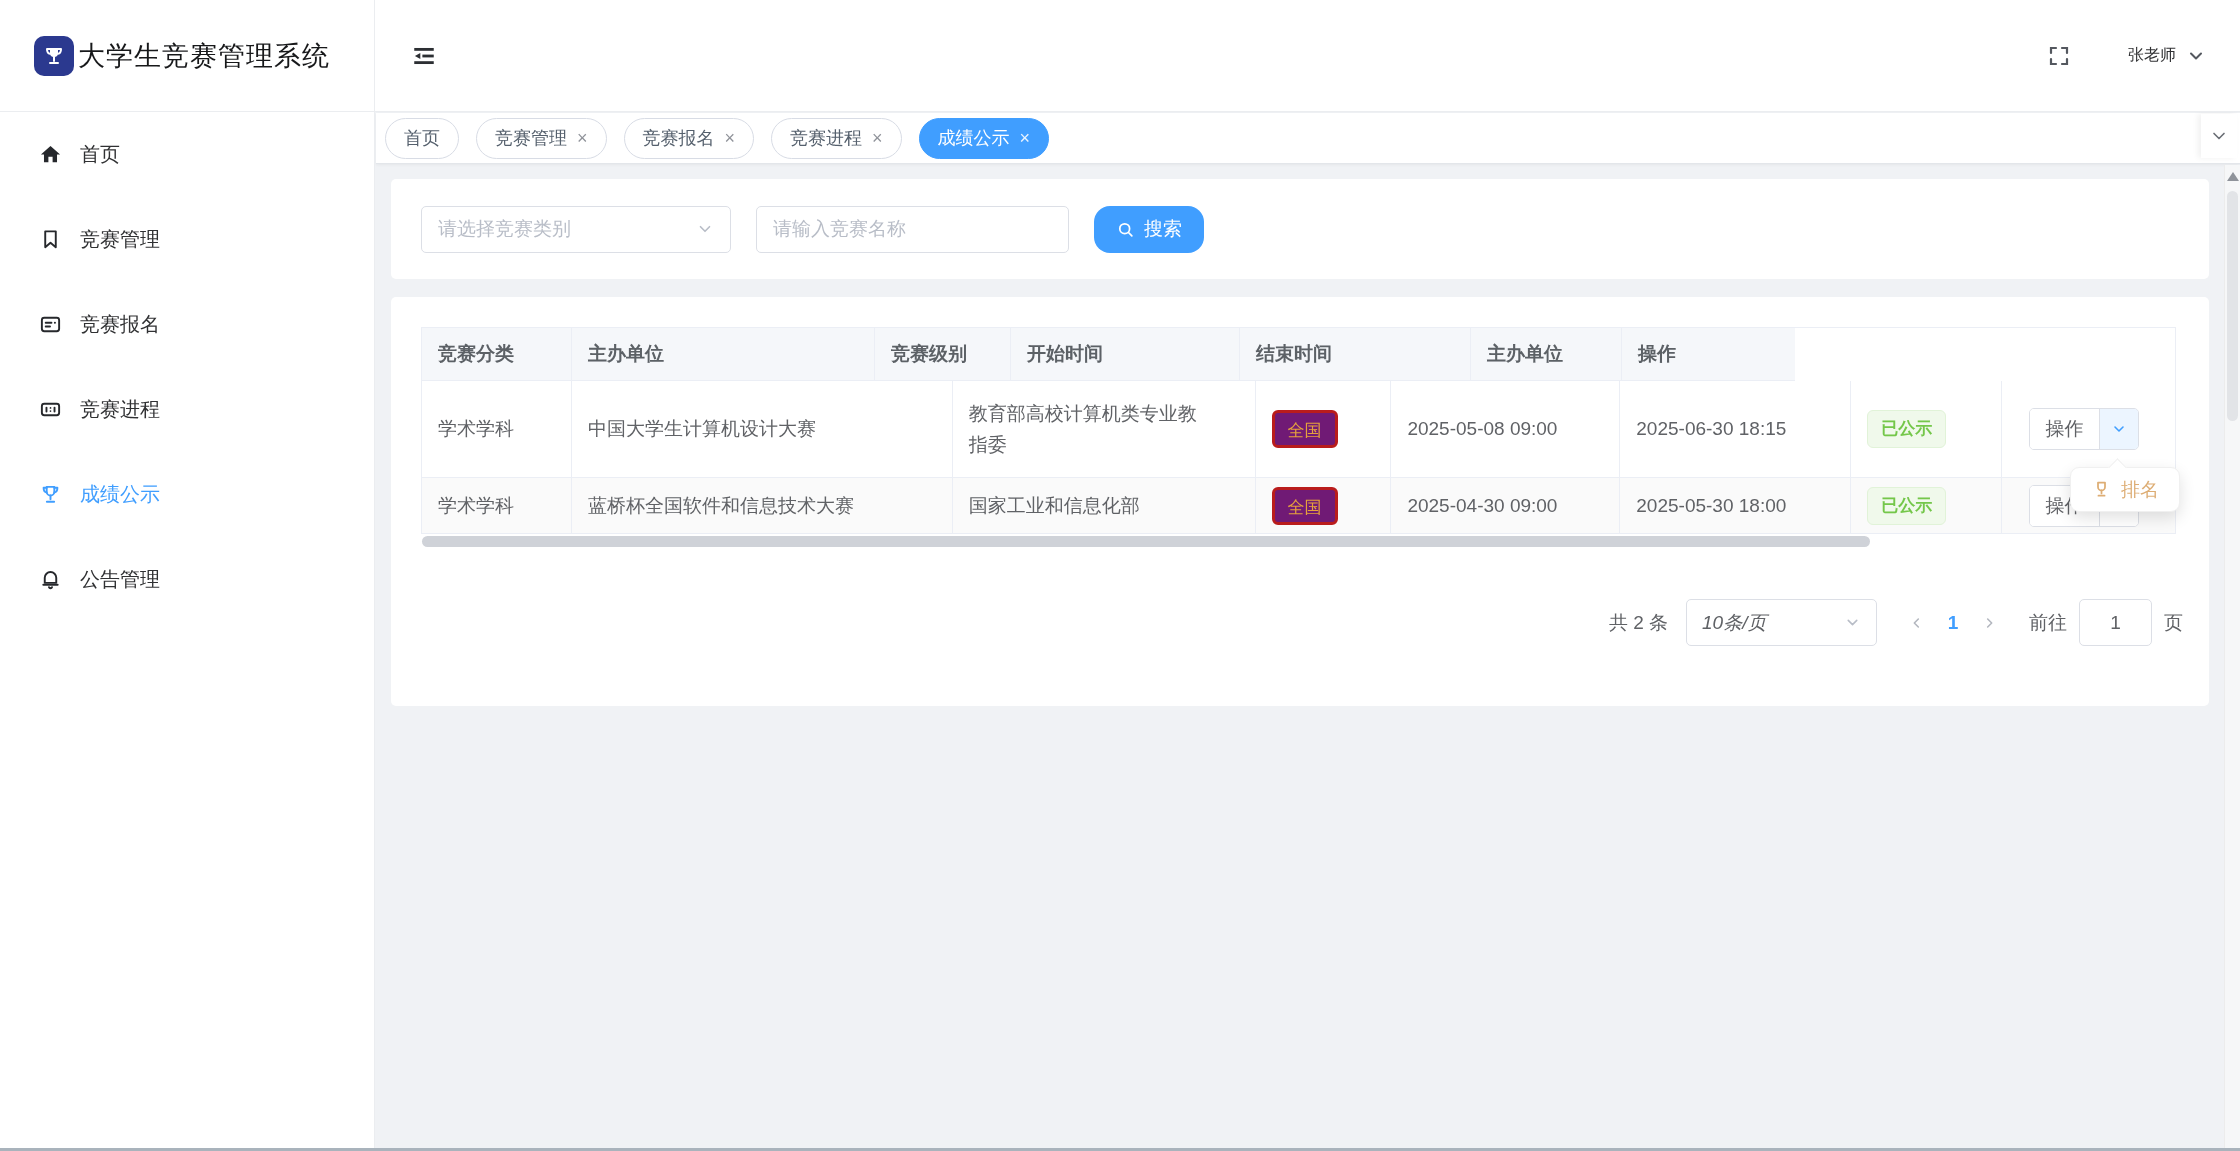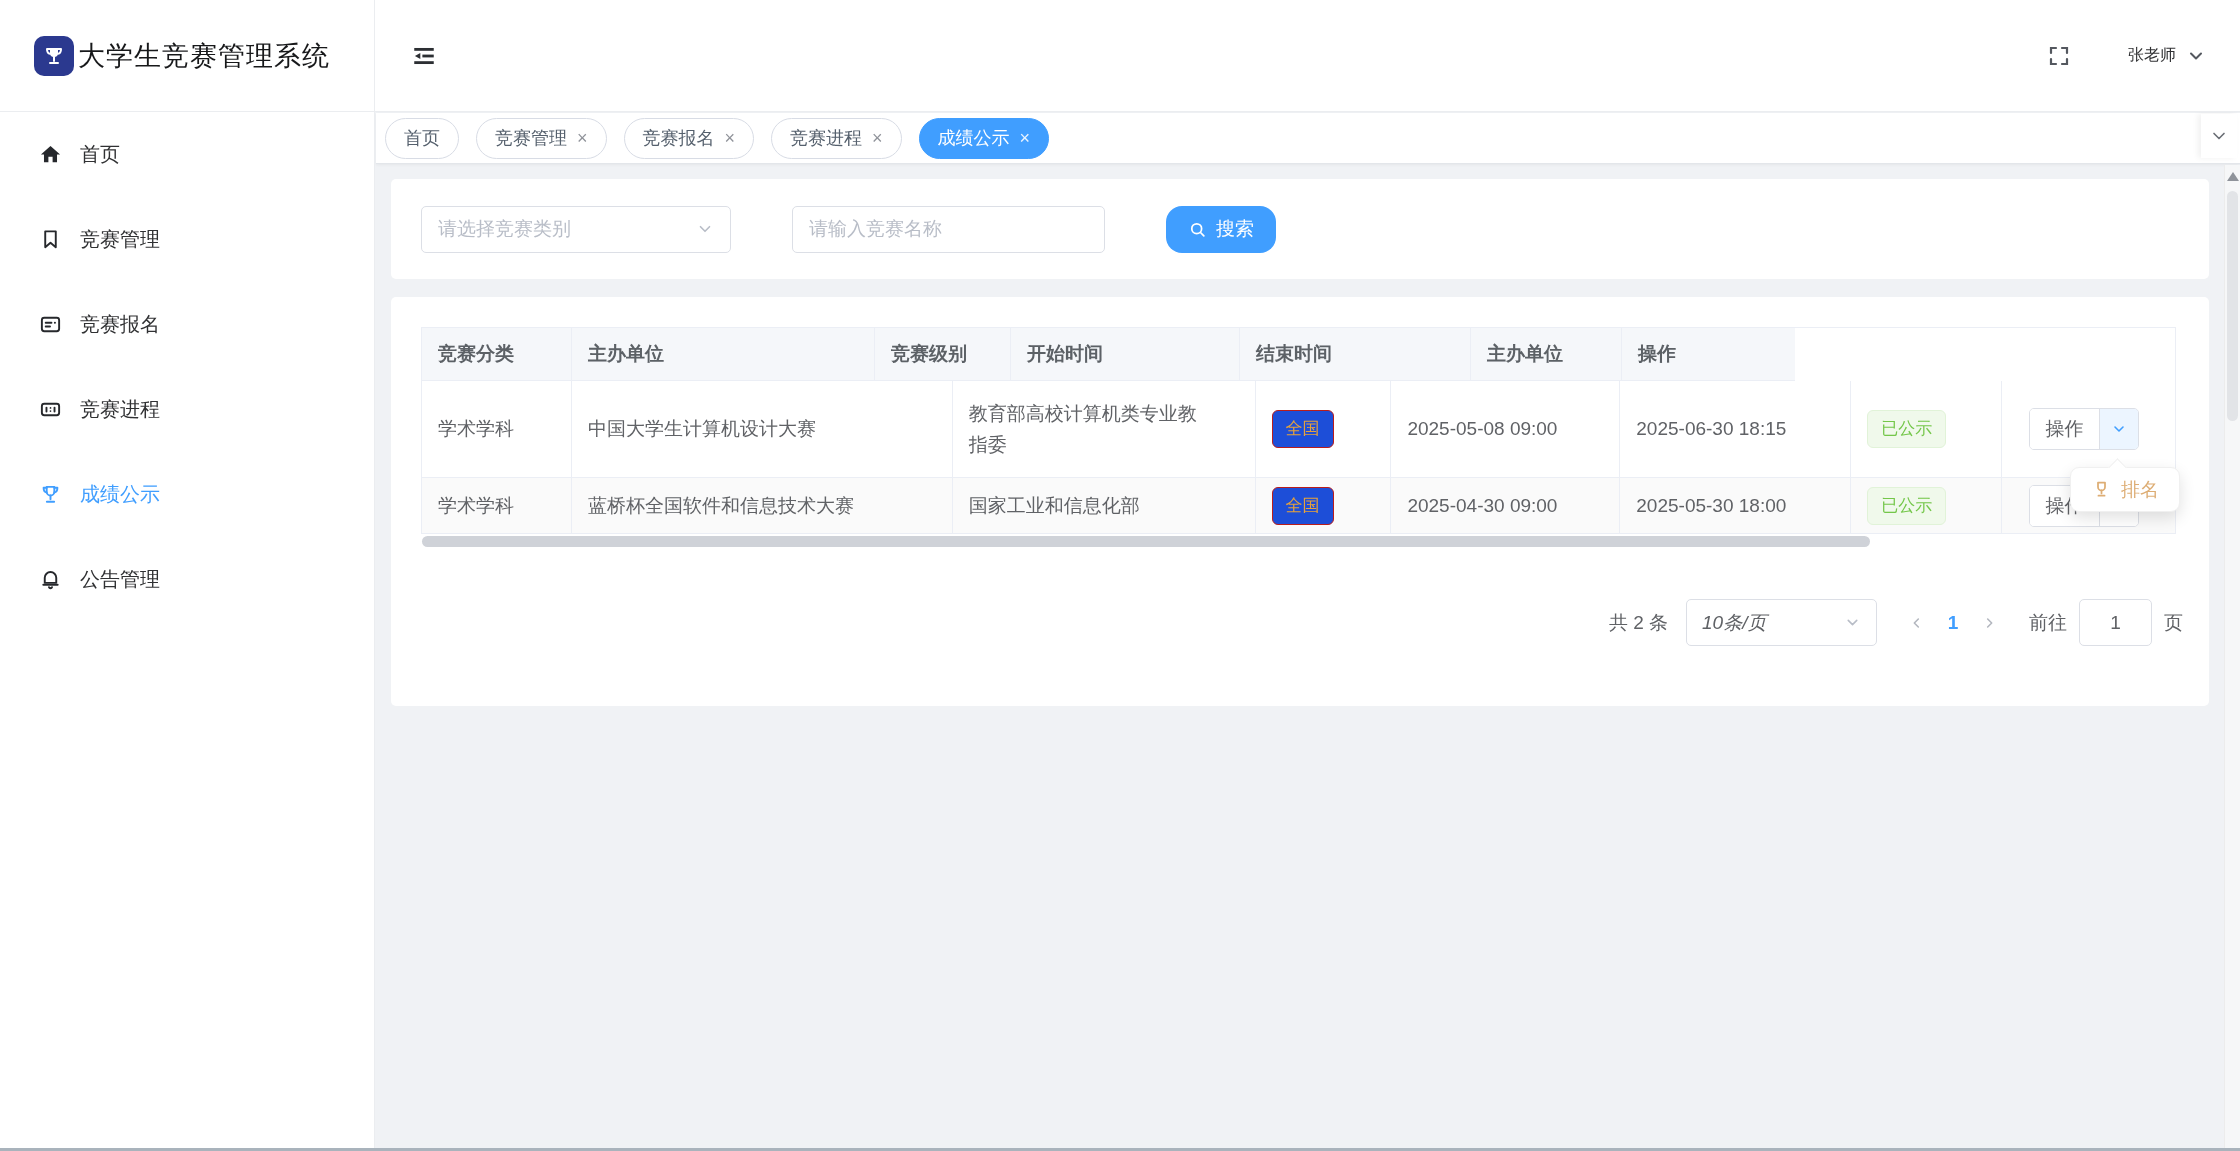--- a/index.html
+++ b/index.html
@@ -65,21 +65,21 @@
     display:flex; align-items:center; justify-content:center; cursor:pointer;
   }
 
   
   .content { position:absolute; left:376px; top:165px; width:1848px; bottom:3px; }
   .card {
     position:absolute; background:#fff; border-radius:5px;
   }
   .card-search {
     left:15px; top:14px; width:1818px; height:100px;
-    display:flex; align-items:center; padding-left:30px;gap:36px;
+    display:flex; align-items:center; padding-left:30px;
   }
   .sel-box {
     width:310px; height:47px; border:1px solid #dcdfe6; border-radius:5px;
     display:flex; align-items:center; justify-content:space-between;
     padding:0 16px; color:#b8bdc7; font-size:19px; background:#fff; cursor:pointer;
   }
   .text-input {
     width:313px; height:47px; border:1px solid #dcdfe6; border-radius:5px;
     margin-left:25px; padding:0 16px; font-size:19px; color:#606266; outline:none;
     font-family:inherit;
@@ -98,28 +98,28 @@
   .tr, .thead { display:flex; }
   .th, .td {
     border-right:1px solid #ebeef5; border-bottom:1px solid #ebeef5;
     display:flex; align-items:center; padding:0 10px 0 16px; overflow:hidden;
   }
   .th:last-child, .td:last-child { border-right:none; }
   .thead .th { height:53px; background:#f5f7fa; color:#5c6166; font-weight:bold; }
   .row1 .td { height:97px; background:#fff; }
   .row2 .td { height:56px; background:#fafafa; }
   .c0{width:150px;} .c1{width:381px;} .c2{width:303px;} .c3{width:136px;}
-  .c4{width:229px;} .c5{width:231px;} .c6{width:151px;} .c7{width:174px;}
+  .c4{width:229px;} .c5{width:231px;} .c6{width:151px;font-weight:bold;} .c7{width:174px;}
   .c7 { border-left:1px solid #ebeef5; margin-left:-1px; }
   .wrap { max-width:242px; line-height:31px; }
   .tag {
     display:inline-block; height:38px; line-height:36px; padding:0 13px;
     border-radius:6px; font-size:17px; white-space:nowrap;
   }
-  .tag-warning { background:#1d4ed8; border:1px solid #b91c1c; color:#e6a23c; }
+  .tag-warning { background:#701a75; border:3px solid #b91c1c; color:#e6a23c; }
   .tag-success { background:#f0f9eb; border:1px solid #e1f3d8; color:#74c74a; }
   .td-action { padding-left:27px; }
   .split-btn {
     display:inline-flex; height:42px; border:1px solid #dcdfe6; border-radius:5px;
     overflow:hidden; cursor:pointer; background:#fff;
   }
   .split-main {
     width:70px; display:flex; align-items:center; justify-content:center;
     color:#606266; font-size:19px; border-right:1px solid #dcdfe6; background:#fff;
   }

